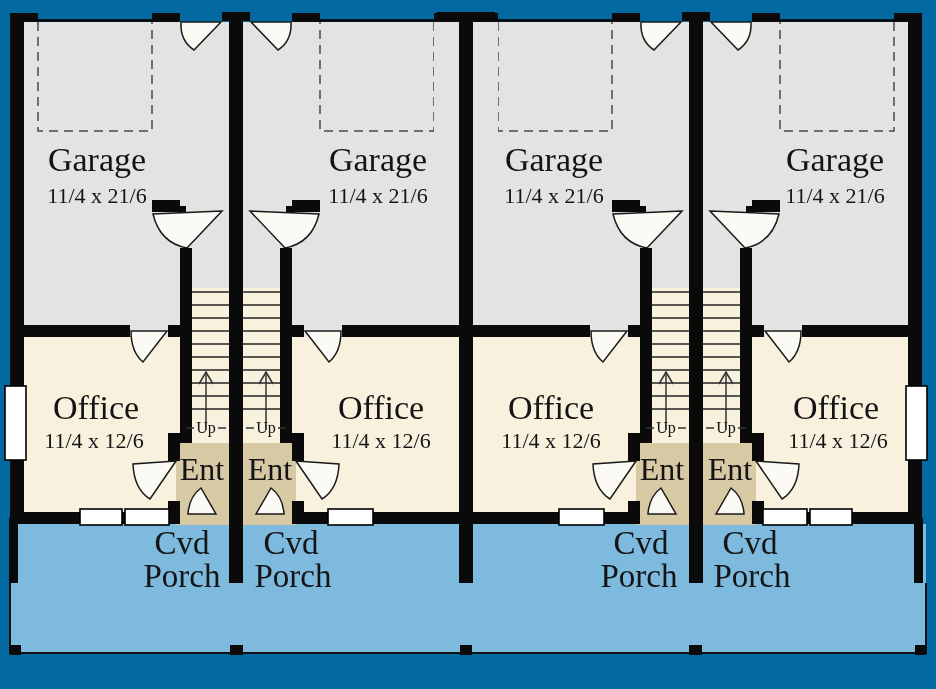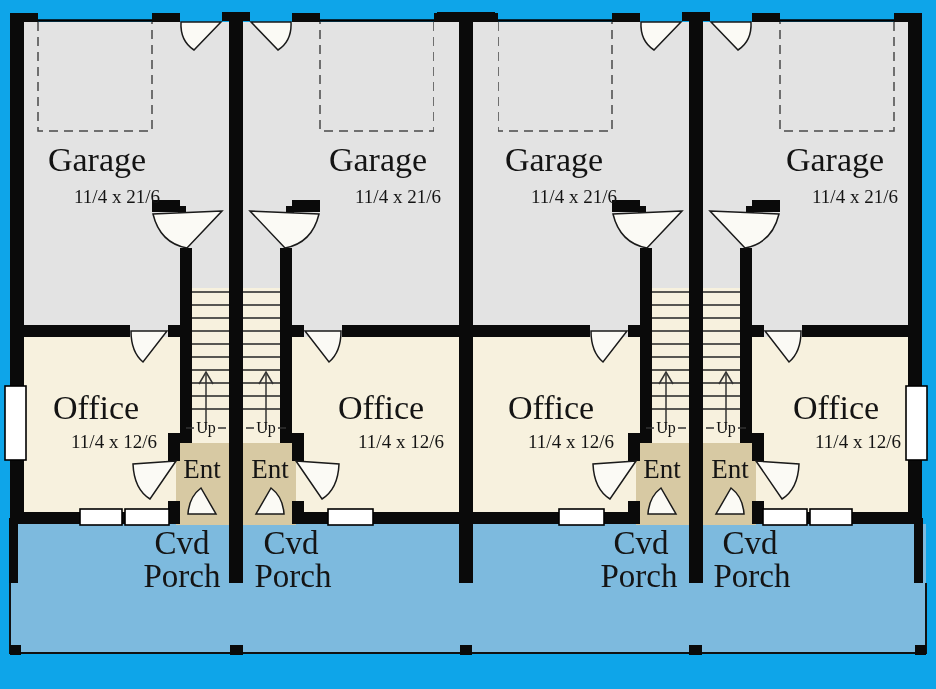--- a/index.html
+++ b/index.html
@@ -1,23 +1,23 @@
 <!DOCTYPE html>
 <html><head>
 <meta charset="utf-8">
 <style>
   html,body{margin:0;padding:0;background:#ffffff;}
-  .plan{position:relative;width:936px;height:689px;background:#0ea5e9;overflow:hidden;
+  .plan{position:relative;width:936px;height:689px;background:#0369a1;overflow:hidden;
         font-family:"Liberation Serif","DejaVu Serif",serif;}
   .plan svg{position:absolute;left:0;top:0;}
   .lbl{position:absolute;transform:translate(-50%,-50%);color:#141414;white-space:nowrap;
        font-family:"Liberation Serif","DejaVu Serif",serif;line-height:1;}
   .room{font-size:34px;}
-  .dims{font-size:19px;margin-left:20px;}
-  .entl{font-size:27px;}
+  .dims{font-size:22px;}
+  .entl{font-size:32px;}
   .upl{font-size:16px;}
   .porchl{font-size:33px;}
   
   .f-garage{fill:#e3e3e3;}
   .f-office{fill:#f7f1de;}
   .f-ent{fill:#d7c9a3;}
   .f-wall{fill:#0a0a0a;}
   .f-swing{fill:#fbfaf5;stroke:#1a1a1a;stroke-width:1.5;}
   .s-thin{stroke:#111111;stroke-width:2;}
   .tread{stroke:#232323;stroke-width:1.6;}

